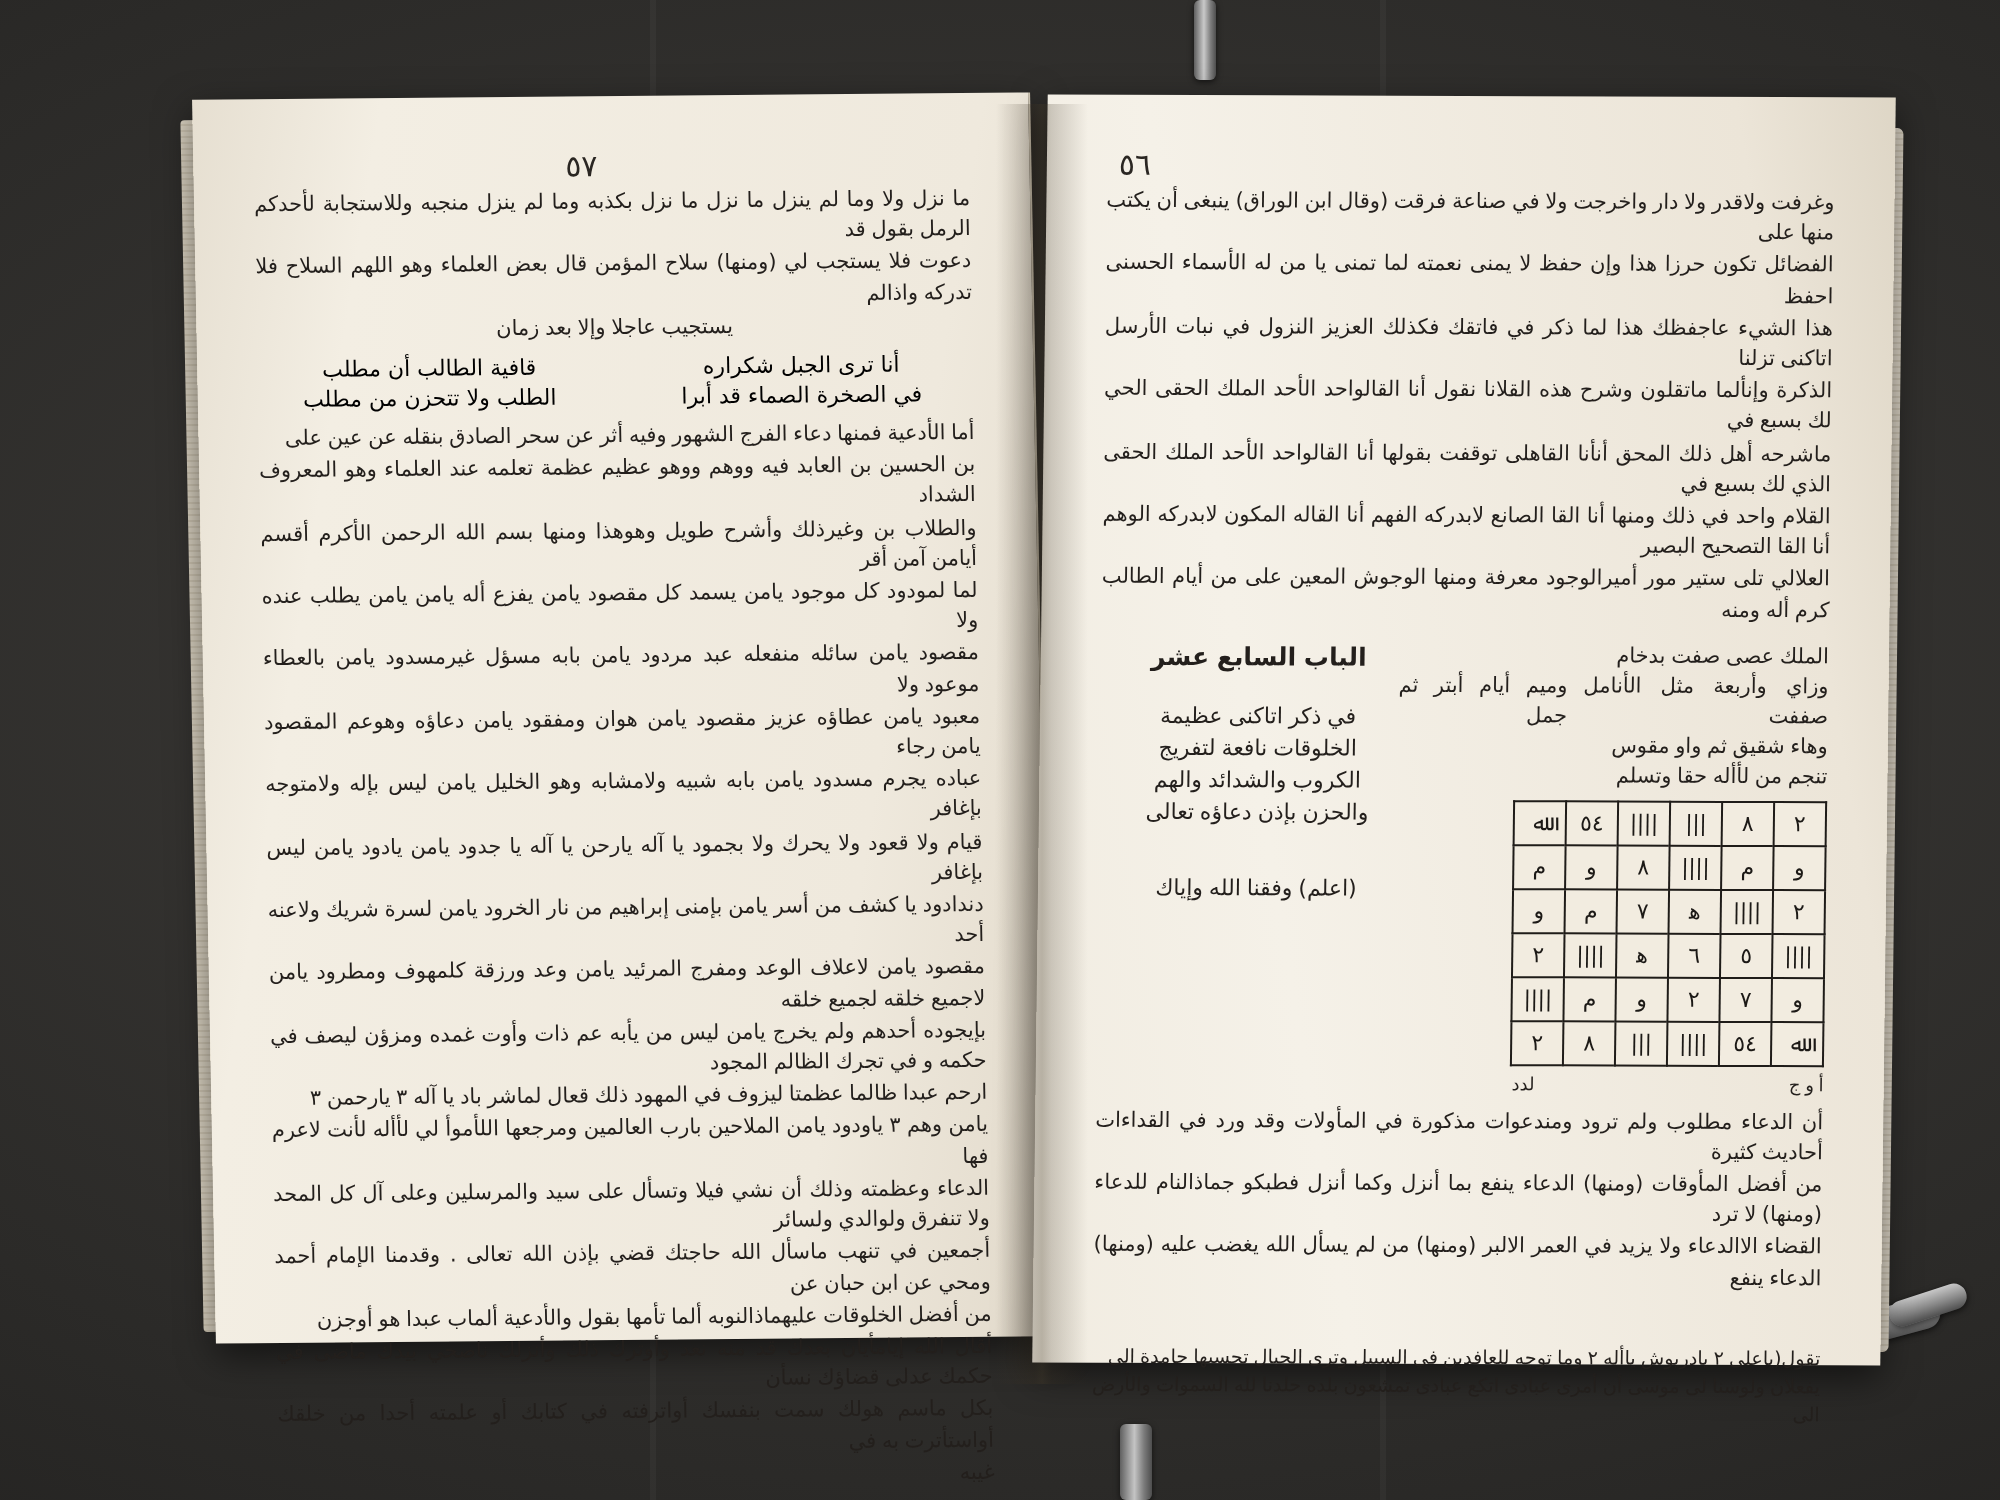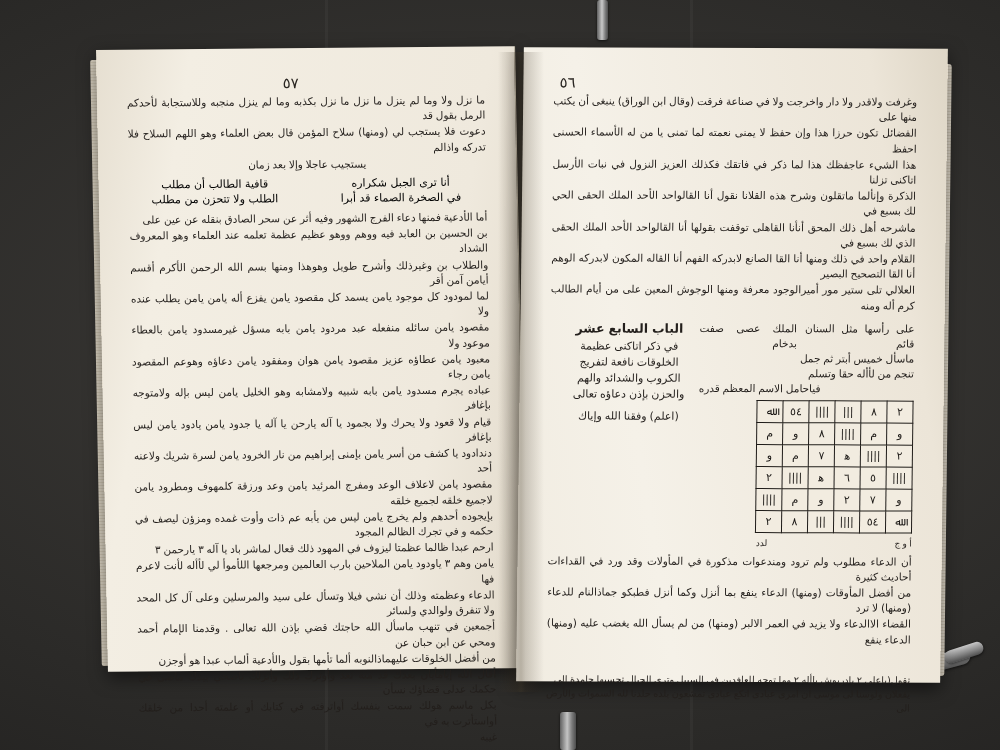--- a/index.html
+++ b/index.html
@@ -175,21 +175,21 @@
   }
   .rp-col-side {
     width: 120px;
     font-size: 11px;
     line-height: 16px;
     text-align: center;
   }
   .side-title {
     font-weight: bold;
     font-size: 12.5px;
-    margin-bottom: 2px;
+    margin-bottom: 14px;
   }
 
   
   .magic-square {
     border-collapse: collapse;
     margin: 4px 0 4px 0;
     background: #f2ece0;
   }
   .magic-square td {
     border: 1px solid #1f1c19;
@@ -290,34 +290,31 @@
           <p>هذا الشيء عاجفظك هذا لما ذكر في فاتقك فكذلك العزيز النزول في نبات الأرسل اتاكنى تزلنا</p>
           <p>الذكرة وإنألما ماتقلون وشرح هذه القلانا نقول أنا القالواحد الأحد الملك الحقى الحي لك بسبع في</p>
           <p>ماشرحه أهل ذلك المحق أنأنا القاهلى توقفت بقولها أنا القالواحد الأحد الملك الحقى الذي لك بسبع في</p>
           <p>القلام واحد في ذلك ومنها أنا القا الصانع لابدركه الفهم أنا القاله المكون لابدركه الوهم أنا القا التصحيح البصير</p>
           <p>العلالي تلى ستير مور أميرالوجود معرفة ومنها الوجوش المعين على من أيام الطالب كرم أله ومنه</p>
         </div>
 
         <div class="rp-split" style="margin-top:8px">
           <div class="rp-col-poem body-text">
             <div class="pline">
-              <span>على رأسها مثل السنان قائم</span>
               <span>الملك عصى صفت بدخام</span>
             </div>
             <div class="pline">
-              <span>ماسأل خميس أبتر ثم جمل</span>
+              <span>وزاي وأربعة مثل الأنامل صففت</span>
+              <span>وميم أيام أبتر ثم جمل</span>
             </div>
             <div class="pline">
+              <span>وهاء شقيق ثم واو مقوس</span>
             </div>
             <div class="pline">
               <span>تنجم من لأأله حقا وتسلم</span>
-            </div>
-            <div class="pline">
-              <span></span>
-              <span>فياحامل الاسم المعظم قدره</span>
             </div>
 
             <div class="ms-wrap">
               <table class="magic-square">
                 <tbody>
                     <tr>
                   <td>٢</td>
                   <td>٨</td>
                   <td>|||</td>
                   <td>||||</td>
@@ -372,21 +369,21 @@
               <span>لدد</span>
             </div>
           </div>
 
           <div class="rp-col-side body-text">
             <div class="side-title">الباب السابع عشر</div>
             <div>في ذكر اتاكنى عظيمة</div>
             <div>الخلوقات نافعة لتفريج</div>
             <div>الكروب والشدائد والهم</div>
             <div>والحزن بإذن دعاؤه تعالى</div>
-            <div style="margin-top:6px">(اعلم) وفقنا الله وإياك</div>
+            <div style="margin-top:22px">(اعلم) وفقنا الله وإياك</div>
           </div>
         </div>
 
         <div class="body-text" style="margin-top:4px">
           <p>أن الدعاء مطلوب ولم ترود ومندعوات مذكورة في المأولات وقد ورد في القداءات أحاديث كثيرة</p>
           <p>من أفضل المأوقات (ومنها) الدعاء ينفع بما أنزل وكما أنزل فطبكو جماذالنام للدعاء (ومنها) لا ترد</p>
           <p>القضاء الاالدعاء ولا يزيد في العمر الالبر (ومنها) من لم يسأل الله يغضب عليه (ومنها) الدعاء ينفع</p>
         </div>
 
         <div class="body-text small" style="margin-top:26px">

